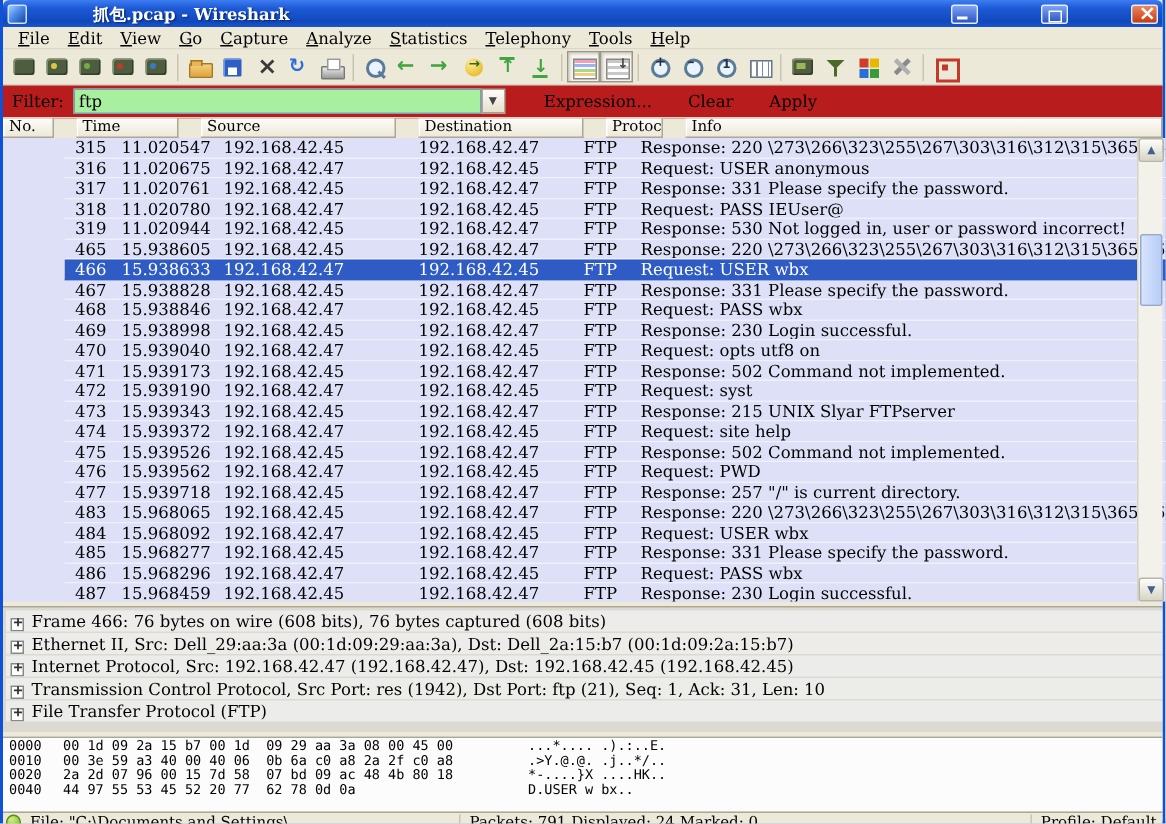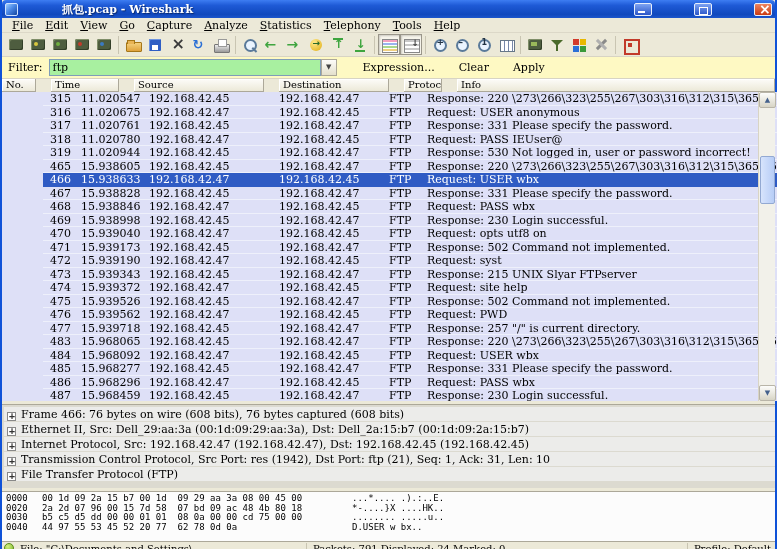--- a/index.html
+++ b/index.html
@@ -86,21 +86,21 @@
   .ic-display-filter::after { left:7px; top:8px; width:2px; height:6px; background:#4a6a2a; }
   .ic-coloring-rules::before { left:2px; top:2px; width:6px; height:6px; background:#d23a2a;
     box-shadow:7px 0 0 #e8b800, 0 7px 0 #2a6fd6, 7px 7px 0 #3a9a3a; }
   .ic-preferences::before { left:7px; top:1px; width:3px; height:13px; background:#8a8a8a; transform:rotate(45deg); }
   .ic-preferences::after { left:7px; top:1px; width:3px; height:13px; background:#b0b0b0; transform:rotate(-45deg); }
   .ic-help::before { left:2px; top:2px; width:12px; height:12px; border:2px solid #c23a2a; }
   .ic-help::after { left:6px; top:6px; width:4px; height:4px; background:#c23a2a; }
 
   
   .filterbar { height:22px; flex:0 0 22px; display:flex; align-items:center; padding:0 4px;
-    background:#fef9c3; border-bottom:1px solid #d8d4c4; }
+    background:#b91c1c; border-bottom:1px solid #d8d4c4; }
   .filter-label { margin:0 6px 0 2px; }
   .filter-input { width:272px; height:17px; background:#a8f0a0; border:1px solid #7f9db9;
     font:11px "DejaVu Serif",serif; padding:0 3px; color:#000; }
   .filter-drop { width:16px; height:17px; border:1px solid #aca899; background:linear-gradient(#fdfcf9,#e4e0cc);
     font-size:7px; color:#444; line-height:15px; text-align:center; margin-right:14px; }
   .flatbtn { border:none; background:transparent; font:11px "DejaVu Serif",serif; padding:2px 12px; white-space:nowrap; }
 
   
   .grid-cols { display:grid; grid-template-columns:34px 68px 130px 110px 38px 1fr; }
   .phead { height:13px; flex:0 0 13px;gap:15px; }
@@ -499,22 +499,22 @@
       <div class="dline">
         <span class="expander"></span>
         <span>File Transfer Protocol (FTP)</span>
       </div>
     </div>
 
   <div class="splitter"></div>
 
   <div class="hexpane" id="hexpane">
       <div class="hline"><span class="hoff">0000</span><span class="hbytes">00 1d 09 2a 15 b7 00 1d  09 29 aa 3a 08 00 45 00</span><span class="hascii">...*.... .).:..E.</span></div>
+      <div class="hline"><span class="hoff">0010</span><span class="hbytes">00 3e 59 a3 40 00 40 06  0b 6a c0 a8 2a 2f c0 a8</span><span class="hascii">.&gt;Y.@.@. .j..*/..</span></div>
       <div class="hline"><span class="hoff">0020</span><span class="hbytes">2a 2d 07 96 00 15 7d 58  07 bd 09 ac 48 4b 80 18</span><span class="hascii">*-....}X ....HK..</span></div>
-      <div class="hline"><span class="hoff">0030</span><span class="hbytes">b5 c5 d5 dd 00 00 01 01  08 0a 00 00 cd 75 00 00</span><span class="hascii">........ .....u..</span></div>
       <div class="hline"><span class="hoff">0040</span><span class="hbytes">44 97 55 53 45 52 20 77  62 78 0d 0a</span><span class="hascii">D.USER w bx..</span></div>
     </div>
 
   <div class="statusbar">
     <span class="status-icon"></span>
     <span class="status-file">File: "C:\Documents and Settings\...</span>
     <span class="status-packets">Packets: 791 Displayed: 24 Marked: 0</span>
     <span class="status-profile">Profile: Default</span>
   </div>
 </div>

